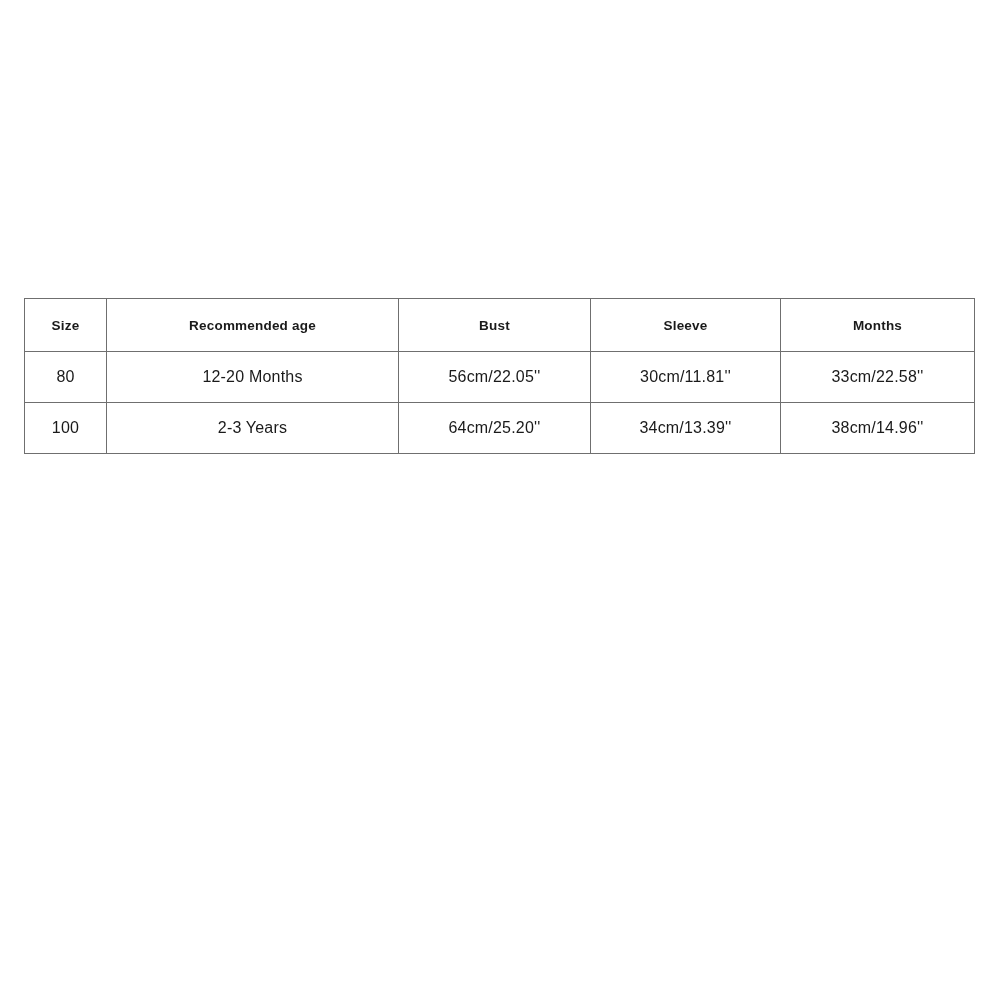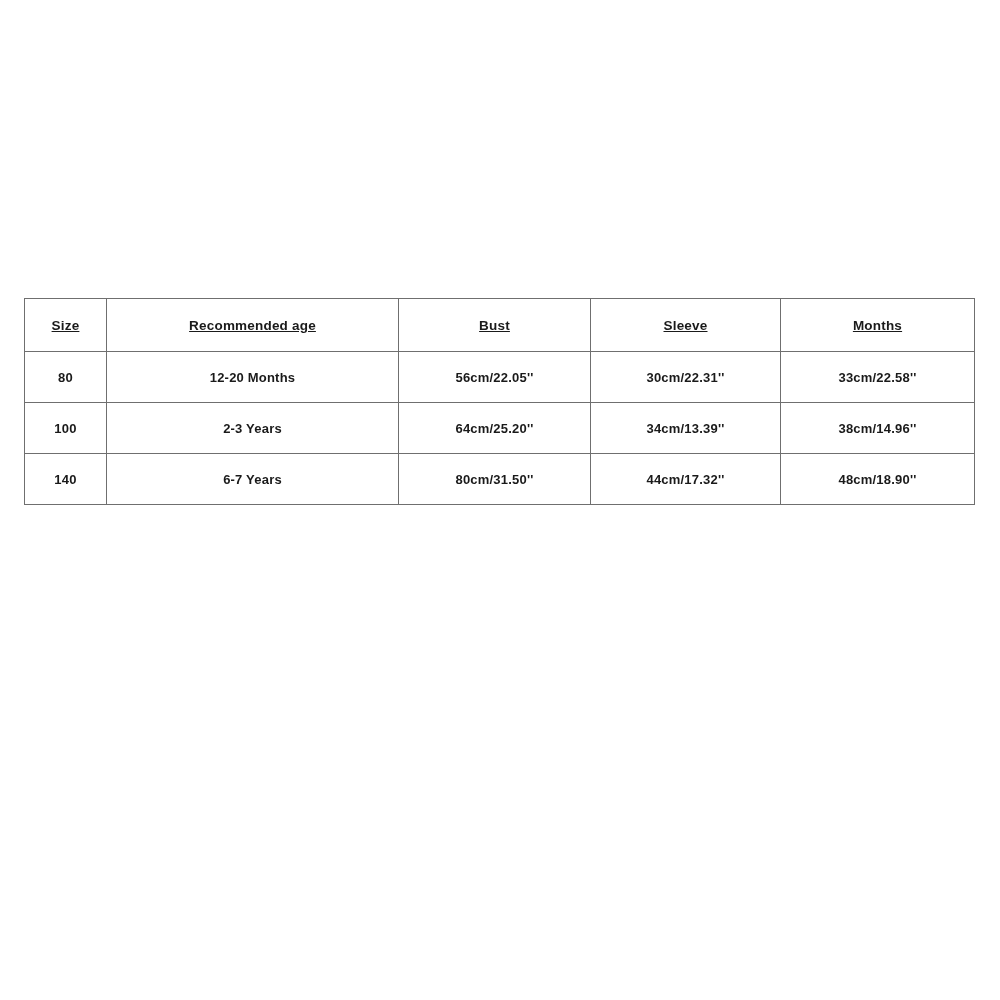--- a/index.html
+++ b/index.html
@@ -27,32 +27,31 @@
     width: 950px;
     table-layout: fixed;
   }
 
   table.size-chart th,
   table.size-chart td {
     border: 1px solid #6f6f6f;
     text-align: center;
     vertical-align: middle;
     color: #1a1a1a;
-    font-size: 13px;
-    font-weight: bold;
+    font-size: 16px;
+    font-weight: normal;
     padding: 0;
     background: #ffffff;
   }
 
   table.size-chart thead th {
     height: 52px;
     font-size: 13.5px;
     font-weight: bold;
     letter-spacing: 0.2px;
-    text-decoration: underline;
   }
 
   table.size-chart tbody td {
     height: 50px;
     letter-spacing: 0.2px;
   }
 
   
   col.c-size   { width: 82px; }
   col.c-age    { width: 292px; }
@@ -79,32 +78,25 @@
         <th>Bust</th>
         <th>Sleeve</th>
         <th>Months</th>
       </tr>
     </thead>
     <tbody>
       <tr>
         <td>80</td>
         <td>12-20 Months</td>
         <td>56cm/22.05''</td>
-        <td>30cm/22.31''</td>
+        <td>30cm/11.81''</td>
         <td>33cm/22.58''</td>
       </tr>
       <tr>
         <td>100</td>
         <td>2-3 Years</td>
         <td>64cm/25.20''</td>
         <td>34cm/13.39''</td>
         <td>38cm/14.96''</td>
       </tr>
-      <tr>
-        <td>140</td>
-        <td>6-7 Years</td>
-        <td>80cm/31.50''</td>
-        <td>44cm/17.32''</td>
-        <td>48cm/18.90''</td>
-      </tr>
     </tbody>
   </table>
 </div>
 
 </body></html>

